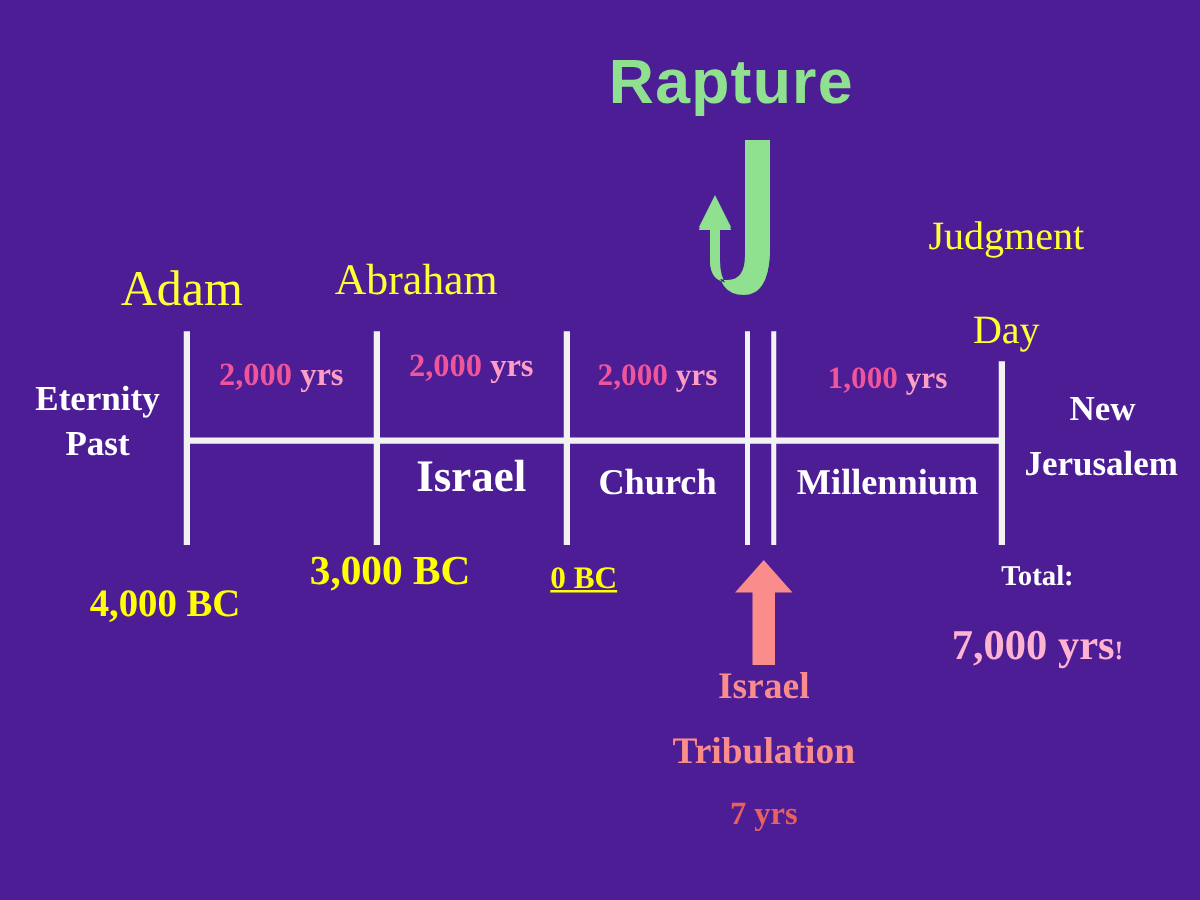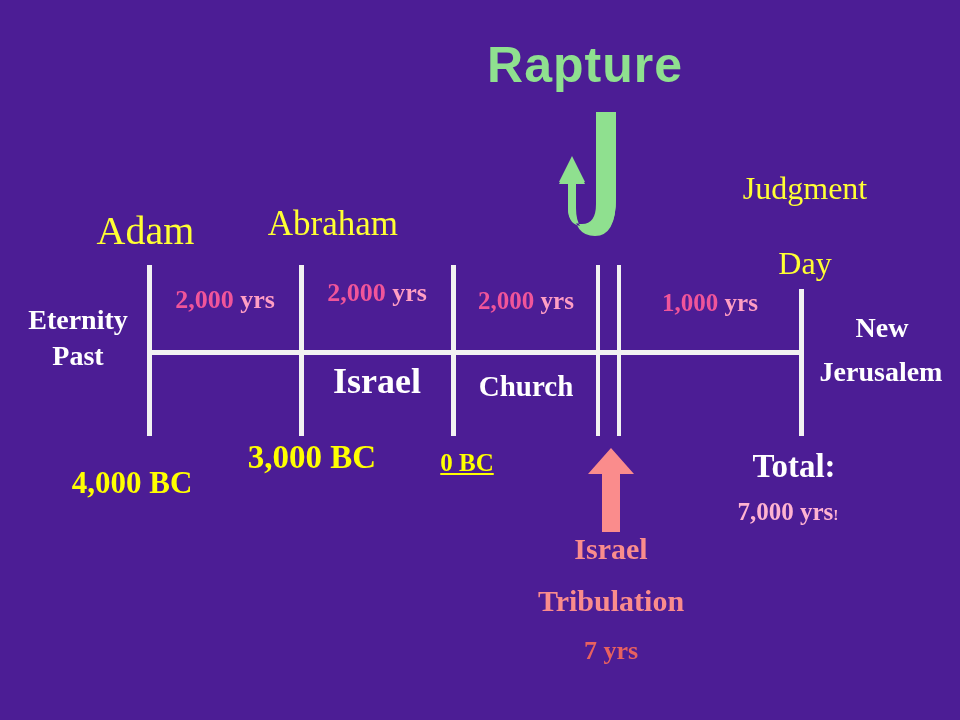--- a/index.html
+++ b/index.html
@@ -139,38 +139,39 @@
     <span>yrs</span>
   </div>
 
   <div class="abs ctr era-label" style="left:8px; top:305px; width:140px; font-size:28px;">Eternity</div>
   <div class="abs ctr era-label" style="left:8px; top:341px; width:140px; font-size:28px;">Past</div>
 
   <div class="abs ctr era-label" style="left:304px; top:363px; width:146px; font-size:36px;">Israel</div>
 
   <div class="abs ctr era-label" style="left:456px; top:371px; width:140px; font-size:29px;">Church</div>
 
+  <div class="abs ctr era-label" style="left:622px; top:371px; width:176px; font-size:29px;">Millennium</div>
 
   <div class="abs ctr era-label" style="left:806px; top:313px; width:152px; font-size:28px;">New</div>
   <div class="abs ctr era-label" style="left:802px; top:357px; width:158px; font-size:28px;">Jerusalem</div>
 
   <div class="abs ctr date-label" style="left:52px; top:467px; width:160px; font-size:31px;">4,000 BC</div>
 
   <div class="abs ctr date-label" style="left:222px; top:441px; width:180px; font-size:33px;">3,000 BC</div>
 
   <div class="abs ctr date-label" style="left:412px; top:450px; width:110px; font-size:25px;text-decoration:underline;">0 BC</div>
 
   <div class="abs" style="left:586px; top:448px; width:50px; height:84px;">
     <svg width="50" height="84" viewBox="0 0 50 84">
       <path d="M25 0 L48 26 L34 26 L34 84 L16 84 L16 26 L2 26 Z" fill="#fa8c8c"></path>
     </svg>
   </div>
 
   <div class="abs ctr trib-title" style="left:491px; top:532px; width:240px; font-size:30px;">Israel</div>
   <div class="abs ctr trib-title" style="left:491px; top:584px; width:240px; font-size:30px;">Tribulation</div>
   <div class="abs ctr trib-yrs" style="left:511px; top:636px; width:200px; font-size:26px;">7 yrs</div>
 
-  <div class="abs ctr total-word" style="left:704px; top:448px; width:180px; font-size:33px;">Total:</div>
-  <div class="abs ctr total-val" style="left:688px; top:498px; width:200px; font-size:25px;">
+  <div class="abs ctr total-word" style="left:740px; top:448px; width:180px; font-size:23px;">Total:</div>
+  <div class="abs ctr total-val" style="left:730px; top:498px; width:200px; font-size:34px;">
     <span>7,000 yrs</span><span class="bang">!</span>
   </div>
 
 </div>
 
 </body></html>

